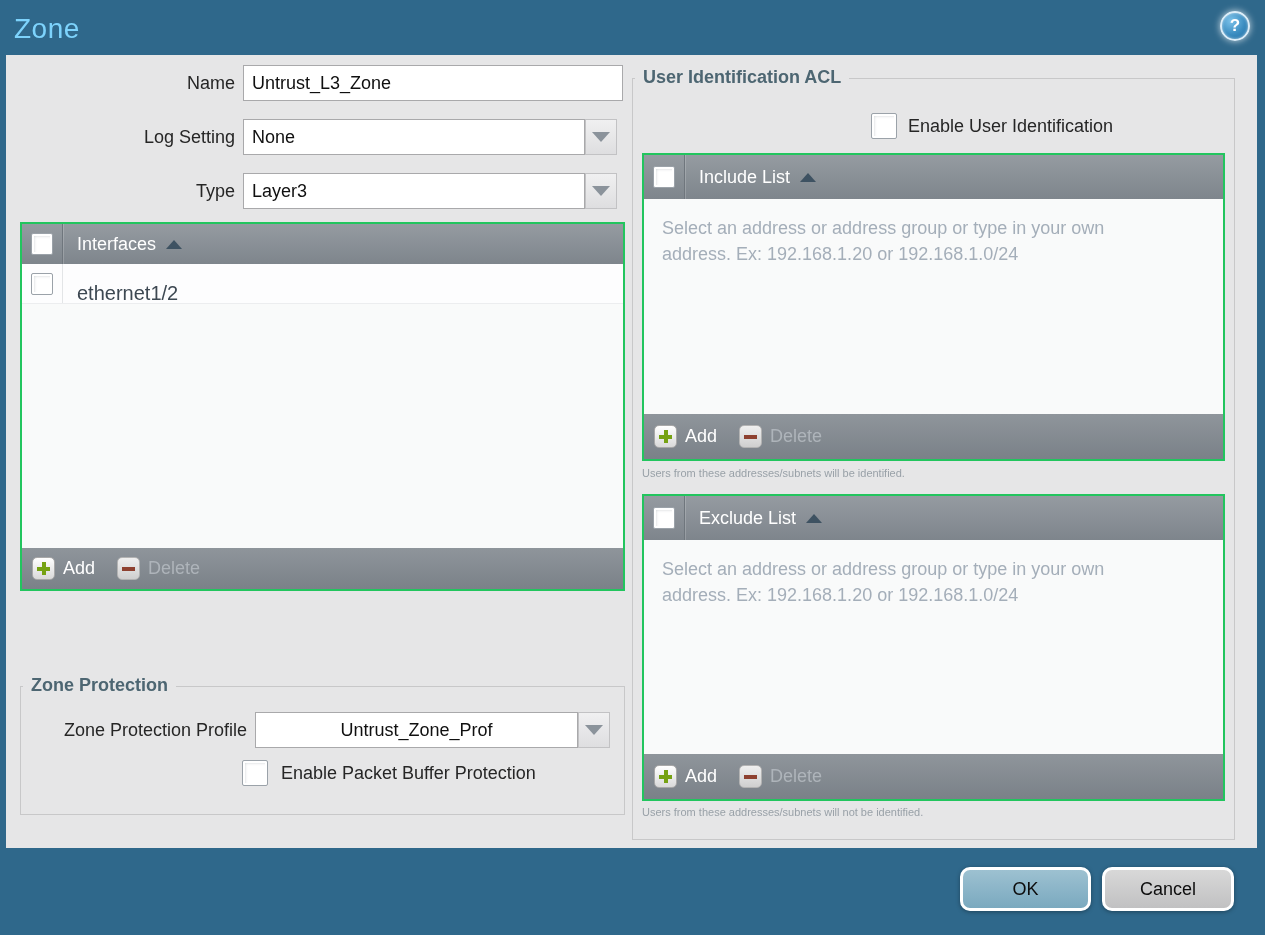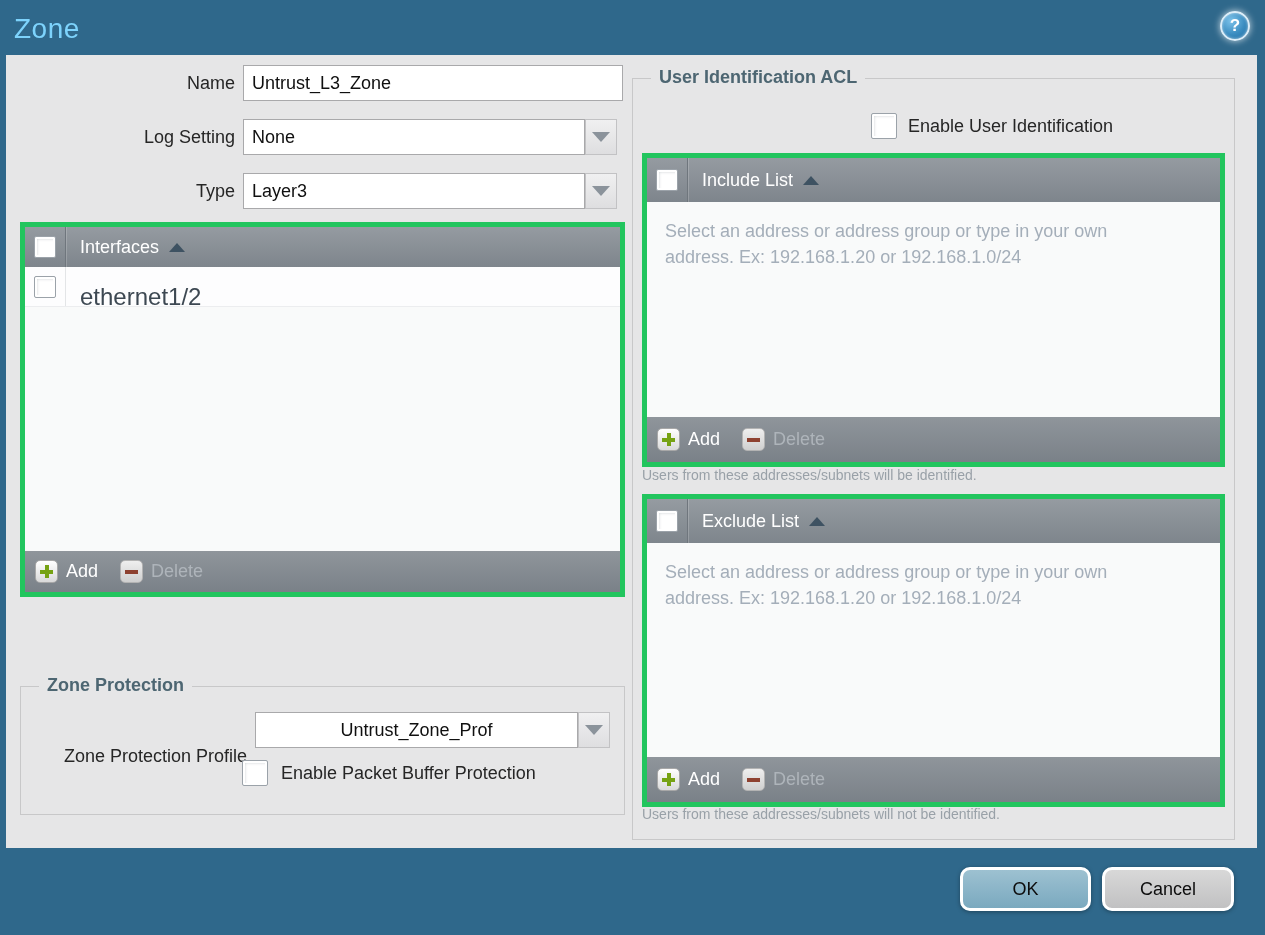--- a/index.html
+++ b/index.html
@@ -48,40 +48,40 @@
     border:1px solid #c2c2c4;
     display:flex; align-items:center; justify-content:center; cursor:pointer;
   }
   .dd-tri {
     width:0; height:0;
     border-left:9px solid transparent; border-right:9px solid transparent;
     border-top:10px solid #8b939b;
   }
 
   
-  .tbl { position:absolute; border:5px solid #22c55e; background:#fbfcfc; }
+  .tbl { position:absolute; border:2px solid #22c55e; background:#fbfcfc; }
   .tbl-header {
     display:flex; align-items:center; height:40px;
     background:linear-gradient(180deg,#959ba1,#7e858c);
     cursor:pointer;
   }
   .tbl-header .vline { width:1px; align-self:stretch; background:#6f767d; box-shadow:1px 0 0 rgba(255,255,255,.18); }
   .hdr-label { margin-left:14px; color:#ffffff; font-size:18px; }
   .sort-up {
     margin-left:10px; width:0; height:0;
     border-left:8px solid transparent; border-right:8px solid transparent;
     border-bottom:9px solid #3e5262;
   }
   .tbl-body { background:#f9fafa; overflow:hidden; }
   .tbl-row {
     height:40px; display:flex; align-items:center;
     background:#fdfdfe; border-bottom:1px solid #ecedef; cursor:pointer;
   }
   .tbl-row .vline-light { width:1px; align-self:stretch; background:#e3e5e7; }
-  .row-text { margin-left:14px; font-size:24px; color:#3d4852;margin-top:20px; }
+  .row-text { margin-left:14px; font-size:20px; color:#3d4852;margin-top:20px; }
   .tbl-footer {
     display:flex; align-items:center; gap:22px; padding-left:10px;
     background:linear-gradient(180deg,#8f959b,#7a8188);
   }
   .checkbox {
     width:22px; height:22px; flex:0 0 auto;
     background:#ffffff; border:1px solid #9ba2a9; border-radius:2px;
     box-shadow:inset 0 0 0 2px #fff, inset 2px 2px 3px rgba(110,120,130,.35);
     cursor:pointer; margin:0 9px;
   }
@@ -104,26 +104,26 @@
   .icon-minus::before { content:""; position:absolute; left:4px; top:9px; width:13px; height:4px; background:#8e4130; }
 
   .ph {
     padding:16px 40px 0 18px; max-width:570px;
     font-size:18px; line-height:26px; color:#a4aeb9;
   }
 
   
   .fset { position:absolute; border:1px solid #c8c8c9; }
   .fset-legend {
-    position:absolute; top:-12px; left:18px; background:#e6e6e7; padding:0 8px;
+    position:absolute; top:-12px; left:2px; background:#e6e6e7; padding:0 8px;
     font-size:18px; font-weight:bold; color:#4d6672; white-space:nowrap;
   }
 
   .chk-label { font-size:18px; color:#262626; }
-  .caption { position:absolute; font-size:14px; color:#99a1a8; }
+  .caption { position:absolute; font-size:11px; color:#99a1a8; }
 
   
   .btn {
     position:absolute; height:44px; border-radius:10px; border:3px solid #ffffff;
     font-family:"Liberation Sans", sans-serif; font-size:18px; color:#0d0d0d;
     display:flex; align-items:center; justify-content:center; cursor:pointer;
     box-shadow:0 1px 4px rgba(0,0,0,.35);
   }
   .btn-ok { left:960px; top:867px; width:131px; background:linear-gradient(180deg,#9dc1d1,#7aa9bf); }
   .btn-cancel { left:1102px; top:867px; width:132px; background:linear-gradient(180deg,#d8d8d8,#c1c1c2); }
@@ -175,21 +175,21 @@
       <div class="tool-btn disabled">
         <span class="icon-minus"></span>
         <span class="tool-label">Delete</span>
       </div>
     </div>
   </div>
 
   <div class="fset" style="left:14px;top:631px;width:605px;height:129px;">
     <span class="fset-legend">Zone Protection</span>
   </div>
-  <div class="form-label" style="left:24px;top:657px;width:217px;margin-top:26px;">Zone Protection Profile</div>
+  <div class="form-label" style="left:24px;top:657px;width:217px;">Zone Protection Profile</div>
   <input class="text-input" style="left: 249px; top: 657px; width: 323px; text-align: center;" value="Untrust_Zone_Prof">
   <div class="dd-btn" style="left:572px;top:657px;">
       <span class="dd-tri"></span>
     </div>
   <div style="position:absolute;left:236px;top:705px;display:flex;align-items:center;gap:13px;">
     <span class="checkbox big"></span>
     <span class="chk-label">Enable Packet Buffer Protection</span>
   </div>
 
   <div class="fset" style="left:626px;top:23px;width:603px;height:762px;">

